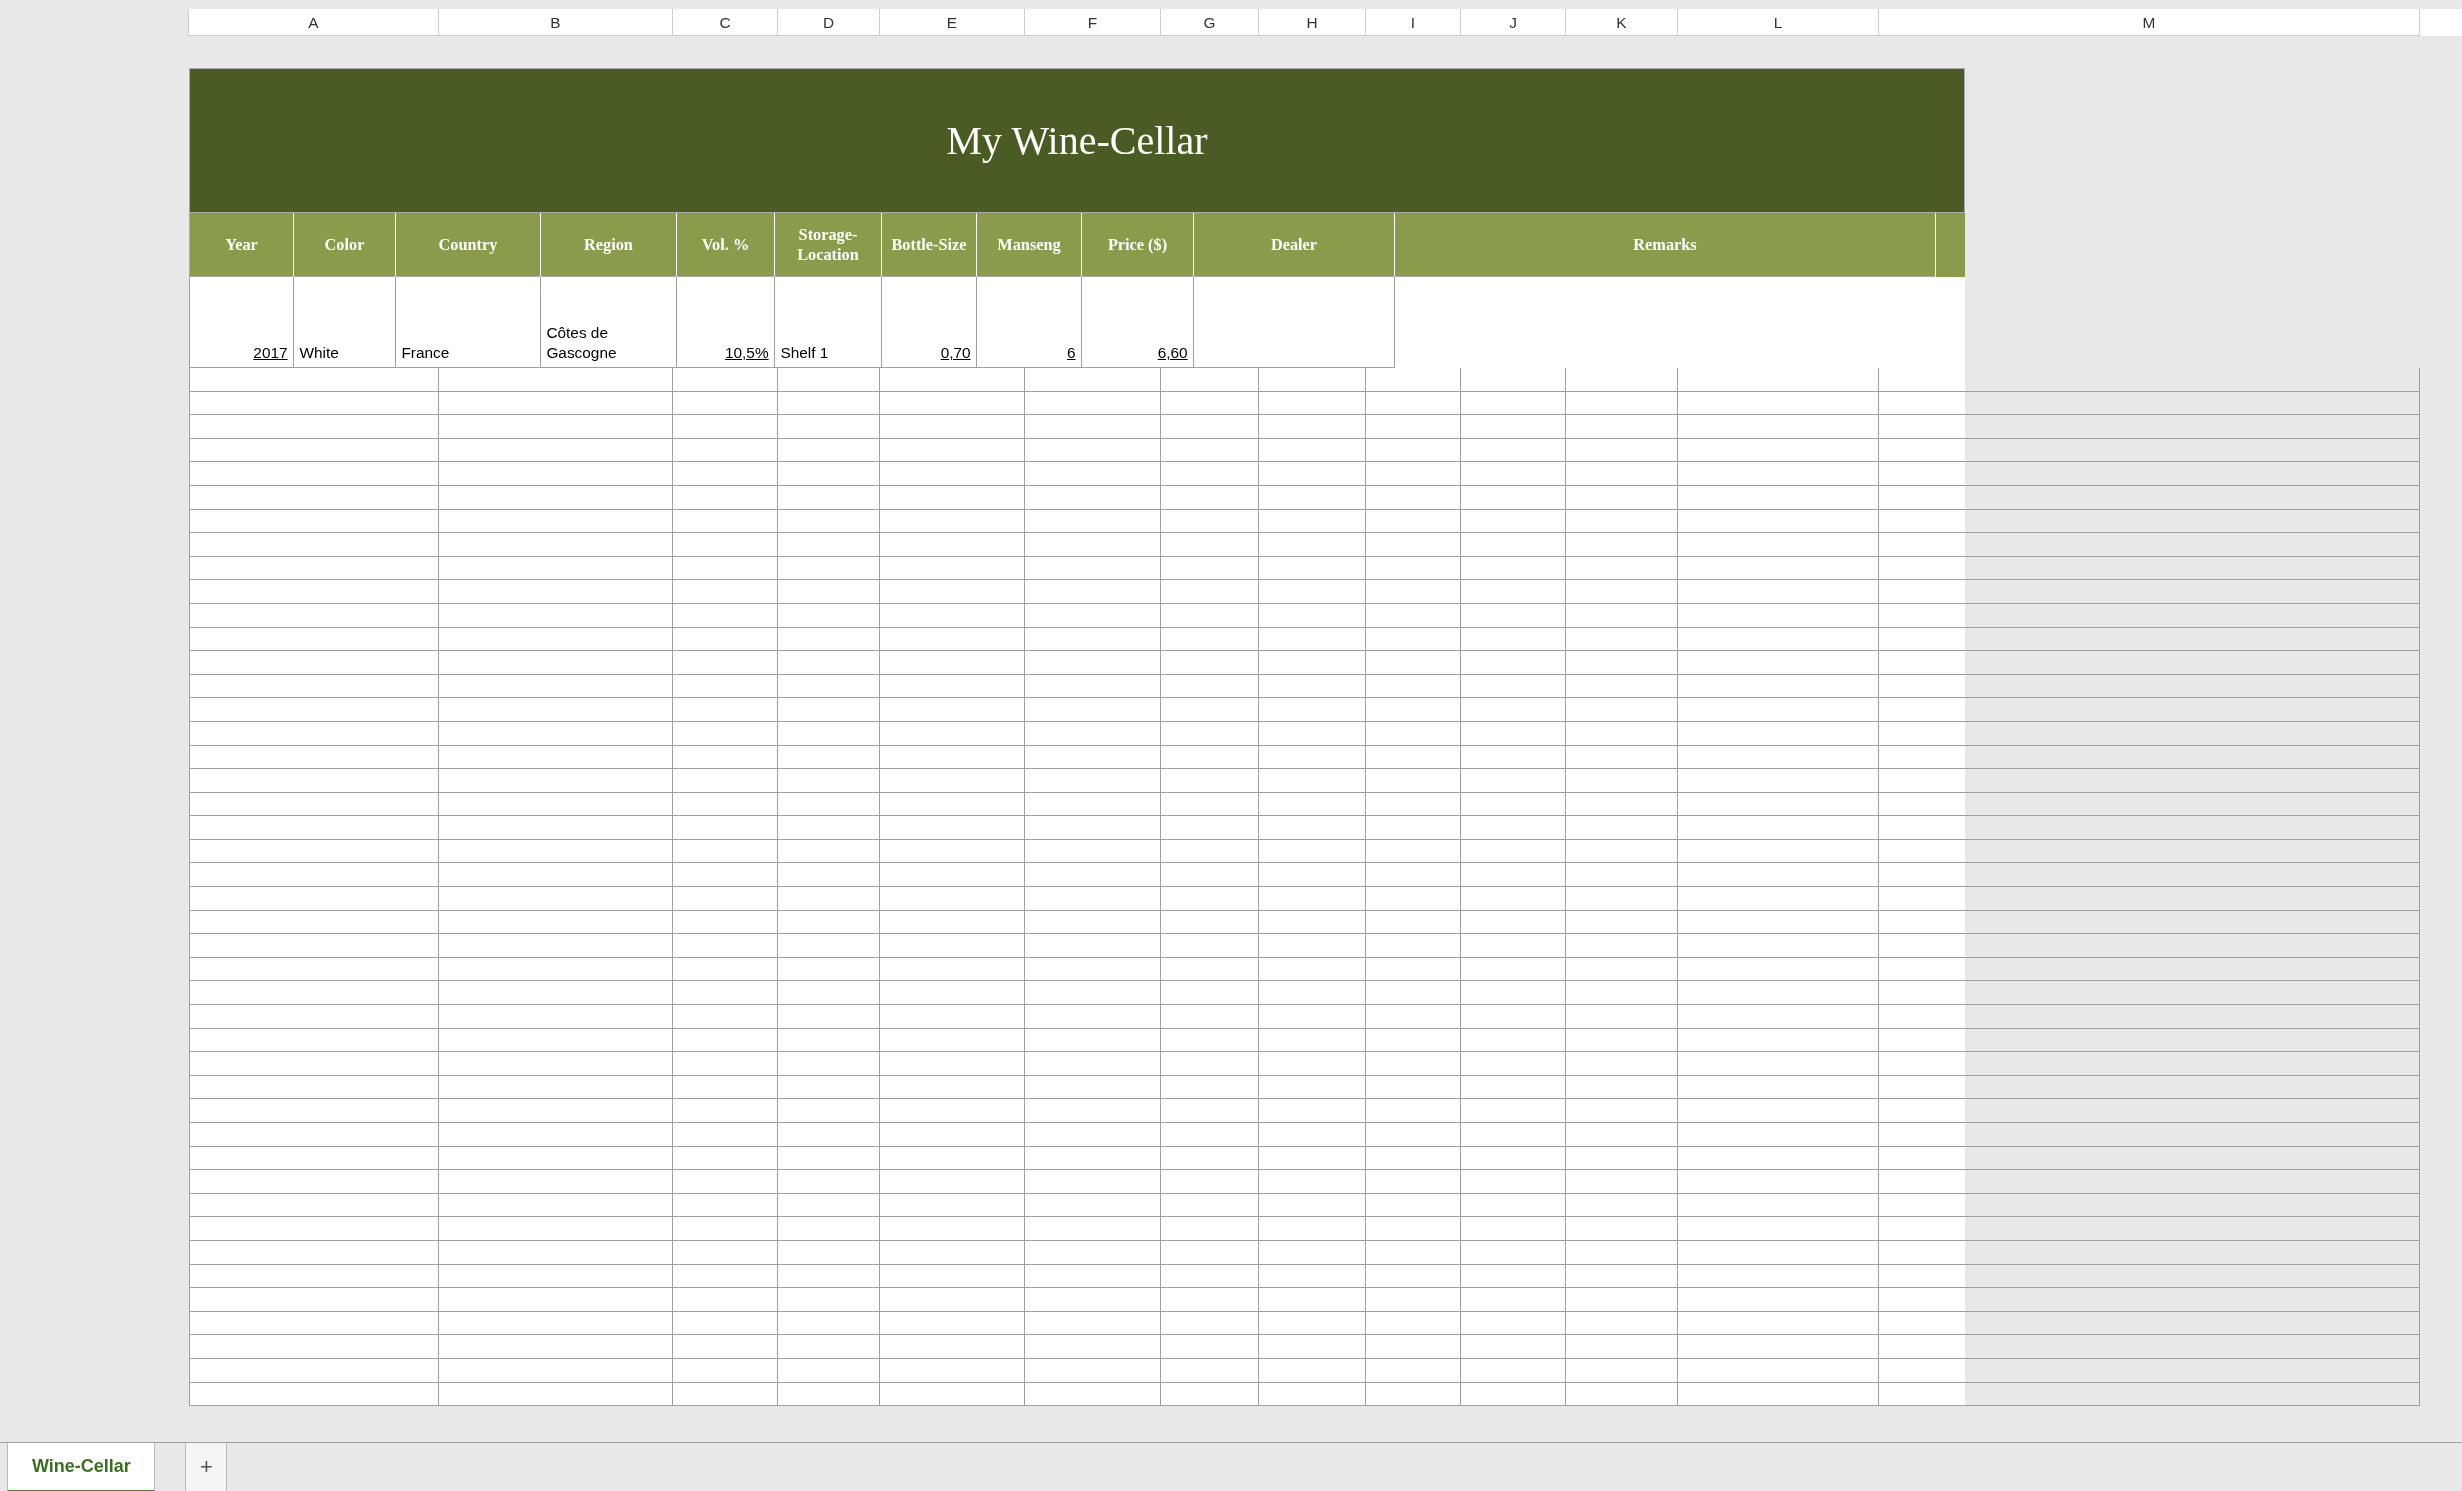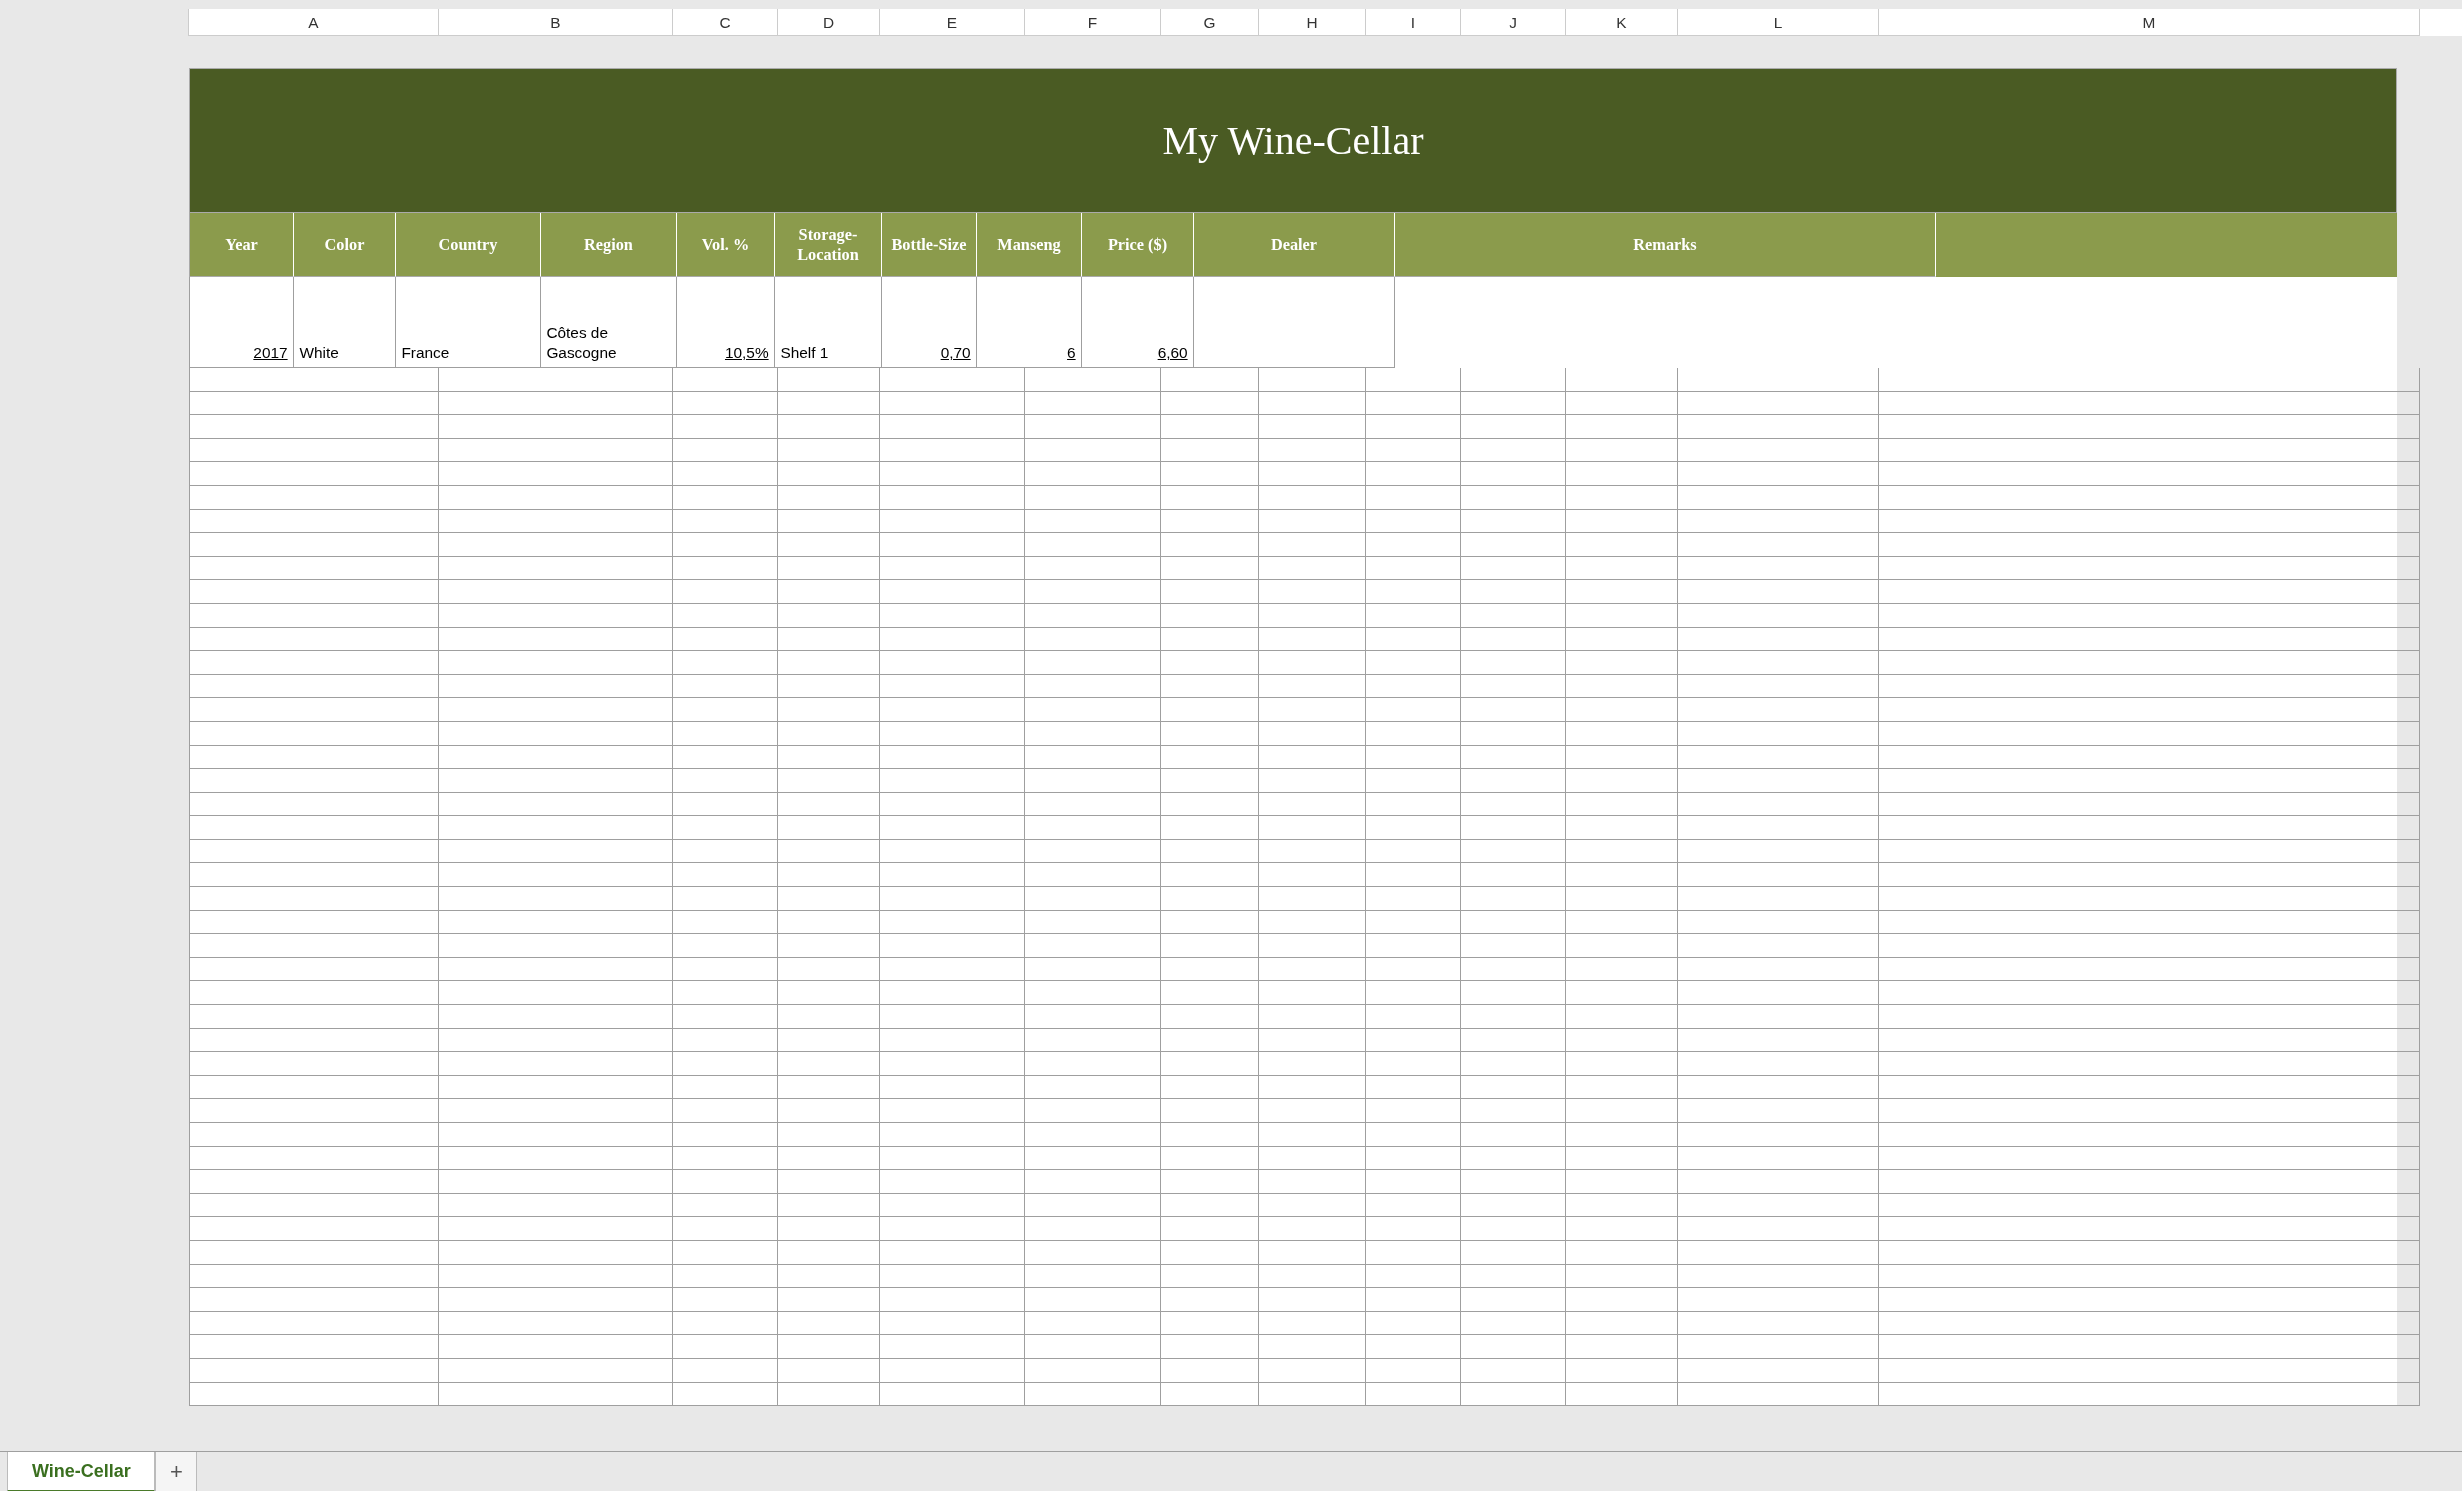--- a/index.html
+++ b/index.html
@@ -50,21 +50,21 @@
       left: 0;
       right: 0;
       bottom: 41px;
       overflow: hidden;
       background: #e8e8e8;
     }
     .sheet-inner {
       position: absolute;
       top: 32px;
       left: 189px;
-      width: 2208px;
+      width: 1776px;
     }
     .title-bar {
       height: 145px;
       background: #4a5b23;
       color: #fff;
       font-family: Georgia, serif;
       font-size: 40px;
       display: flex;
       align-items: center;
       justify-content: center;
@@ -126,25 +126,26 @@
     .w-K { width: 112px; }
     .w-L { width: 201px; }
     .w-M { width: 541px; }
 
     
     .tab-bar {
       position: absolute;
       bottom: 0;
       left: 0;
       right: 0;
-      height: 41px;
+      height: 50px;
       background: #e8e8e8;
       border-top: 1.8px solid #9f9f9f;
       display: flex;
       align-items: stretch;
+      gap: 30px;
     }
     .sheet-tab {
       background: #fff;
       border: 0.9px solid #bbb;
       border-top: none;
       border-bottom: 2.7px solid #4a7a2a;
       padding: 0 23.6px;
       display: flex;
       align-items: center;
       font-size: 18px;

